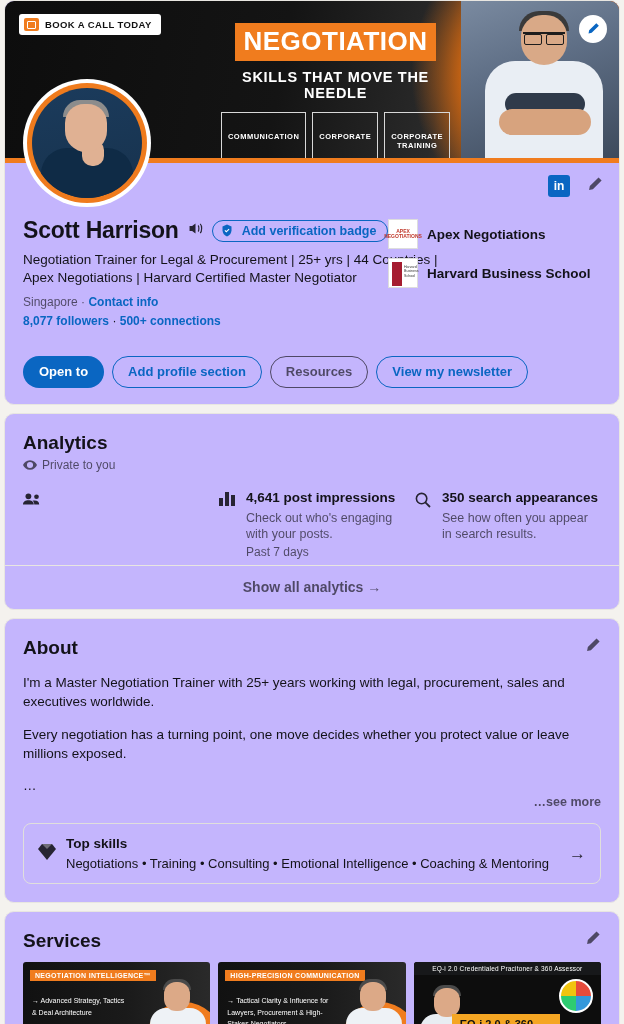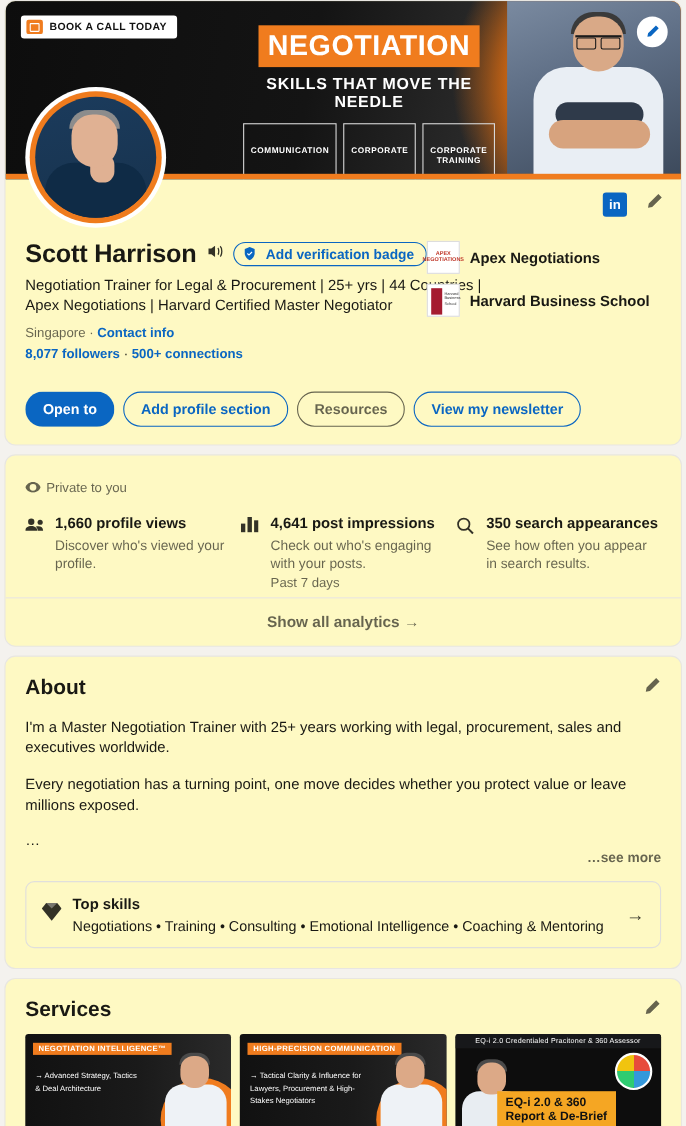--- a/index.html
+++ b/index.html
@@ -4,21 +4,21 @@
 <style>
   * { box-sizing: border-box; margin: 0; padding: 0; }
   body {
     width: 624px;
     background: #f4f2ee;
     font-family: "Liberation Sans", sans-serif;
     color: #000000e6;
     -webkit-font-smoothing: antialiased;
   }
   .card {
-    background: #fef9c3;
+    background: #c4b5fd;
     border: 1px solid #e8e6e1;
     border-radius: 10px;
     margin: 0 4px 8px 4px;
     position: relative;
     overflow: hidden;
   }
   
   .banner {
     height: 162px;
     position: relative;
@@ -276,40 +276,37 @@
       <button class="btn btn-primary">Open to</button>
       <button class="btn btn-outline-blue">Add profile section</button>
       <button class="btn btn-outline-gray">Resources</button>
       <button class="btn btn-outline-blue">View my newsletter</button>
     </div>
   </div>
 </div>
 
 <div class="card">
   <div class="sec-pad">
+    <div class="sec-title">Analytics</div>
     <div class="private">
       <svg width="14" height="10" viewBox="0 0 16 11">
           <path fill="#00000099" d="M8 0C4 0 1.2 2.6 0 5.5 1.2 8.4 4 11 8 11s6.8-2.6 8-5.5C14.8 2.6 12 0 8 0zm0 9a3.5 3.5 0 110-7 3.5 3.5 0 010 7z"></path>
         </svg>
       <span>Private to you</span>
     </div>
   </div>
   <div class="analytics-grid">
     <div class="an-item">
       <span class="an-ico">
         <svg width="18" height="14" viewBox="0 0 20 14">
             <circle cx="6" cy="4" r="3.2" fill="#000000cc"></circle>
             <circle cx="15" cy="4.5" r="2.6" fill="#000000cc"></circle>
             <path fill="#000000cc" d="M0 13c0-3 2.7-4.6 6-4.6S12 10 12 13H0zM12.5 13c0-2.1-.9-3.3-2-4 .8-.3 1.6-.4 2.6-.4 3 0 4.9 1.4 4.9 4.4h-5.5z"></path>
           </svg>
       </span>
-      <div>
-        <div class="an-title">1,660 profile views</div>
-        <div class="an-desc">Discover who's viewed your profile.</div>
-      </div>
     </div>
     <div class="an-item">
       <span class="an-ico">
         <svg width="16" height="14" viewBox="0 0 16 14">
             <rect x="0" y="6" width="4" height="8" fill="#000000cc"></rect>
             <rect x="6" y="0" width="4" height="14" fill="#000000cc"></rect>
             <rect x="12" y="3" width="4" height="11" fill="#000000cc"></rect>
           </svg>
       </span>
       <div>

